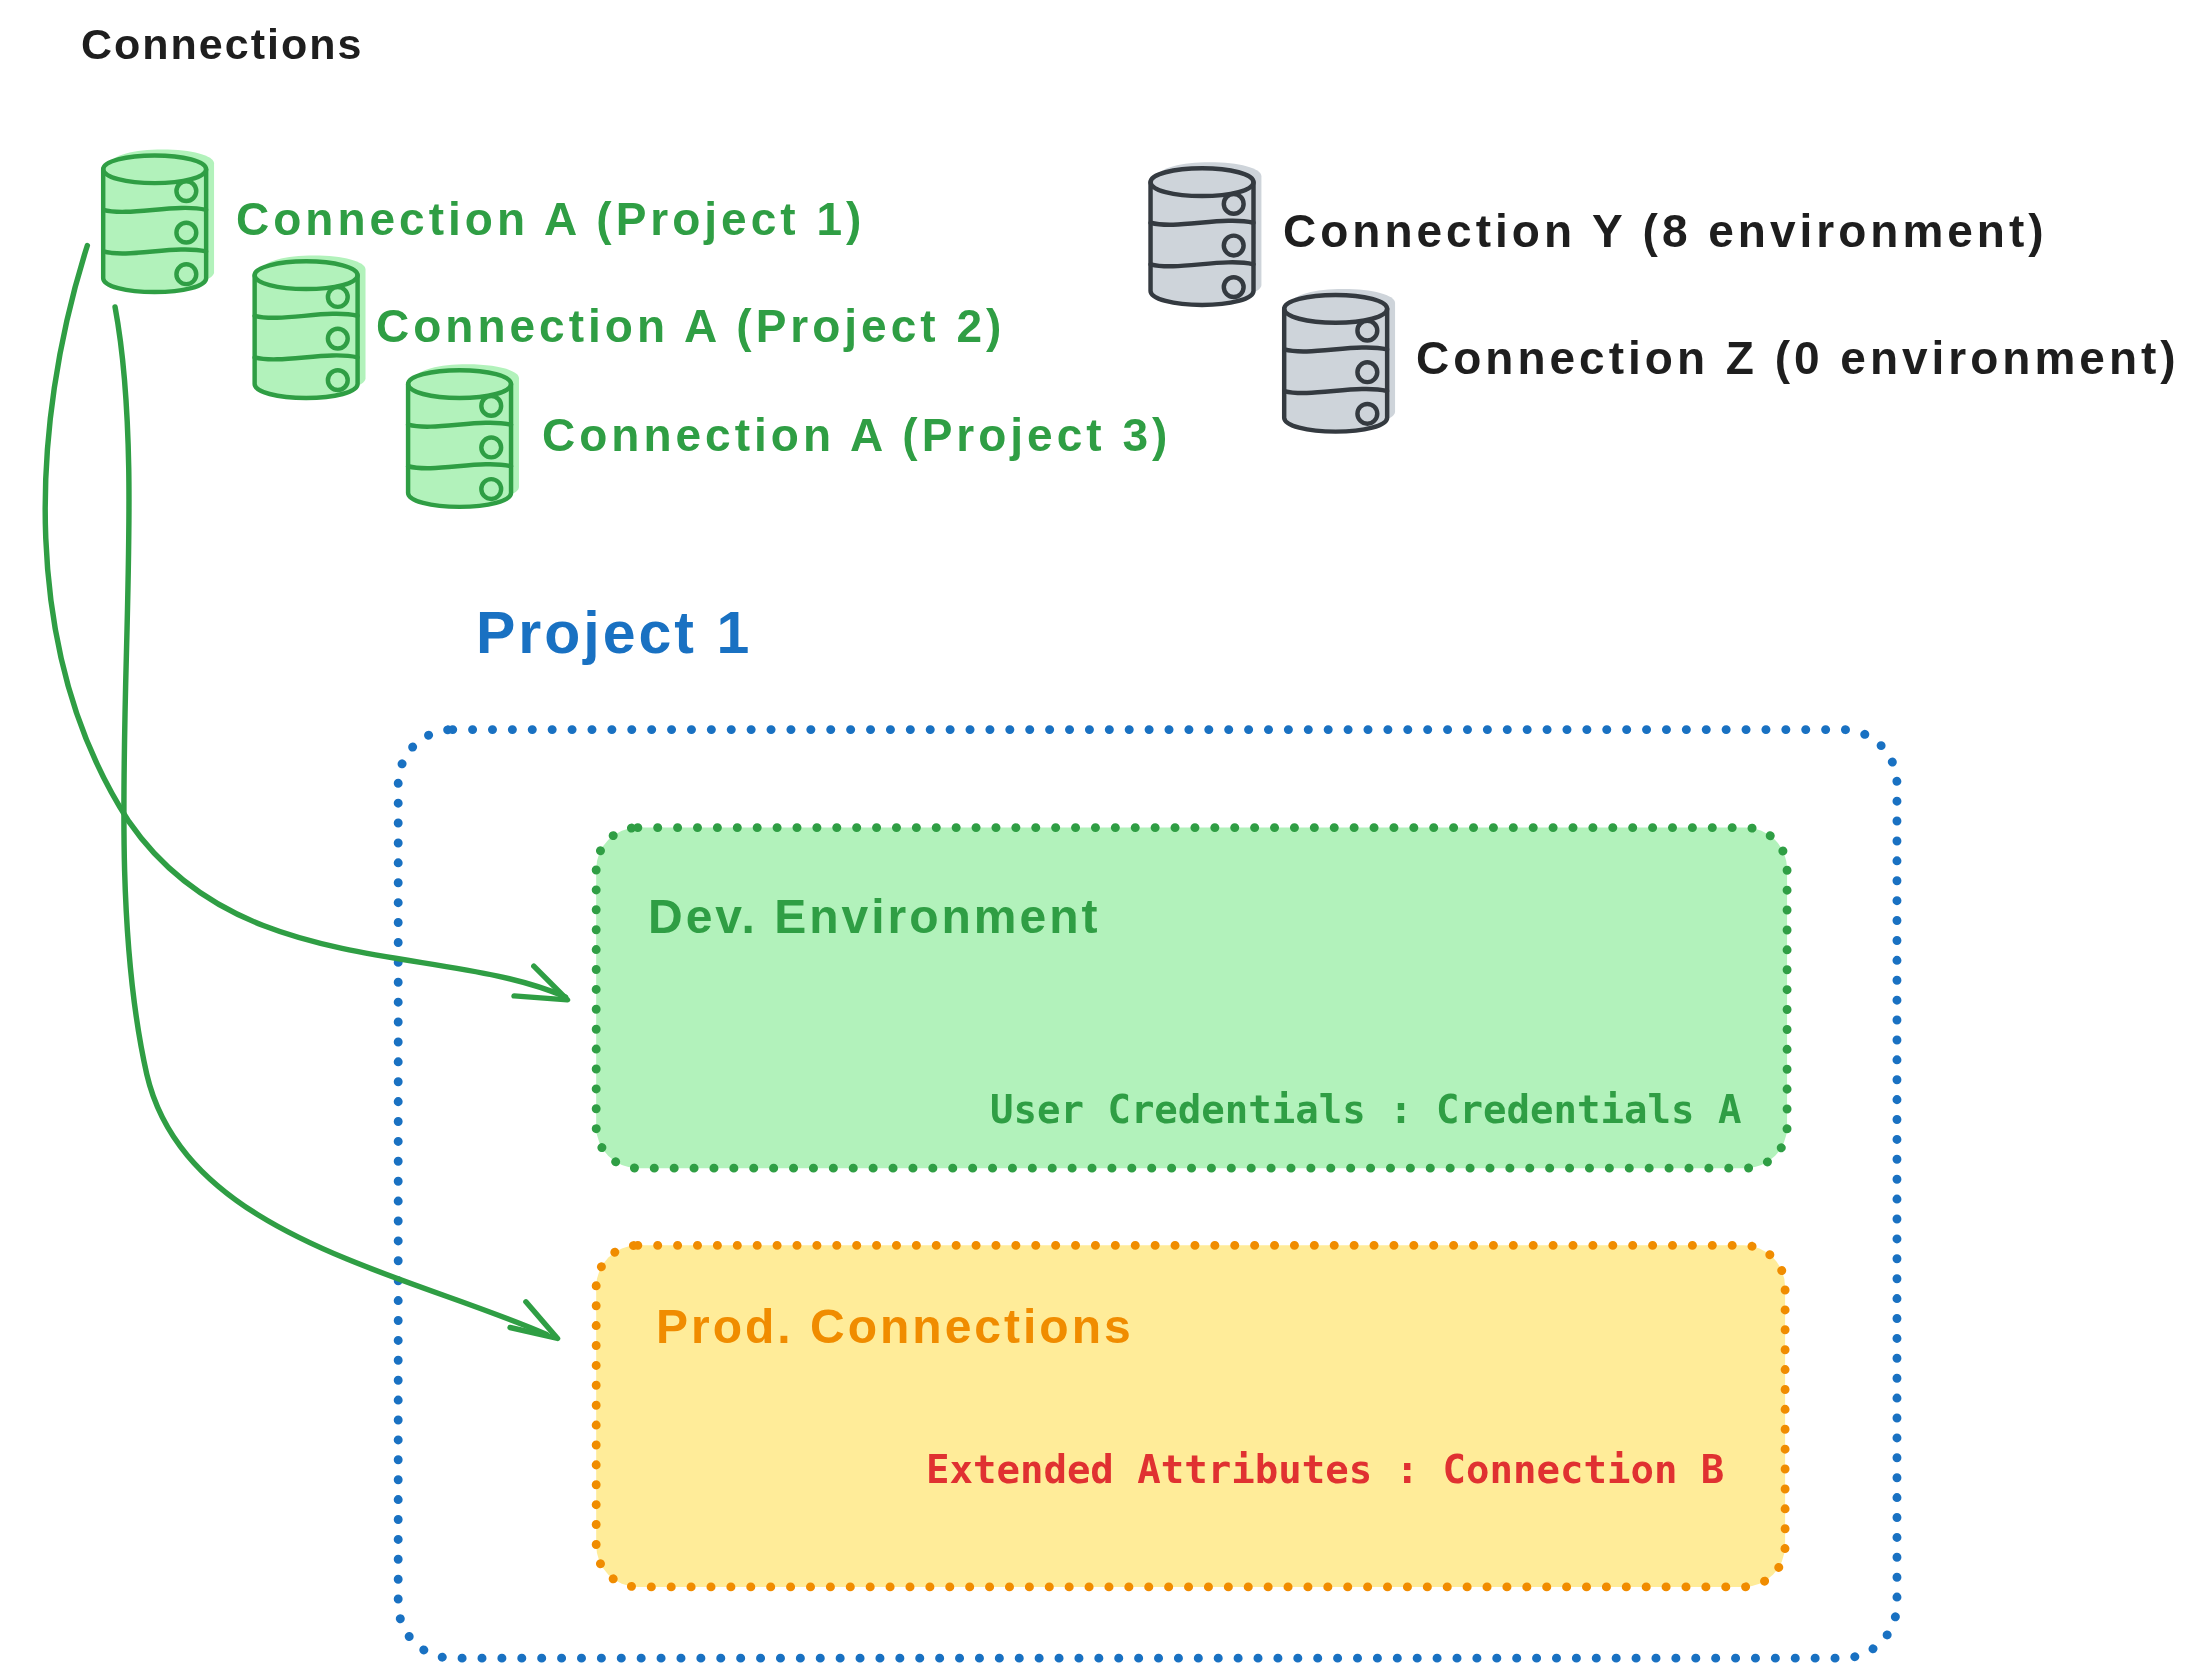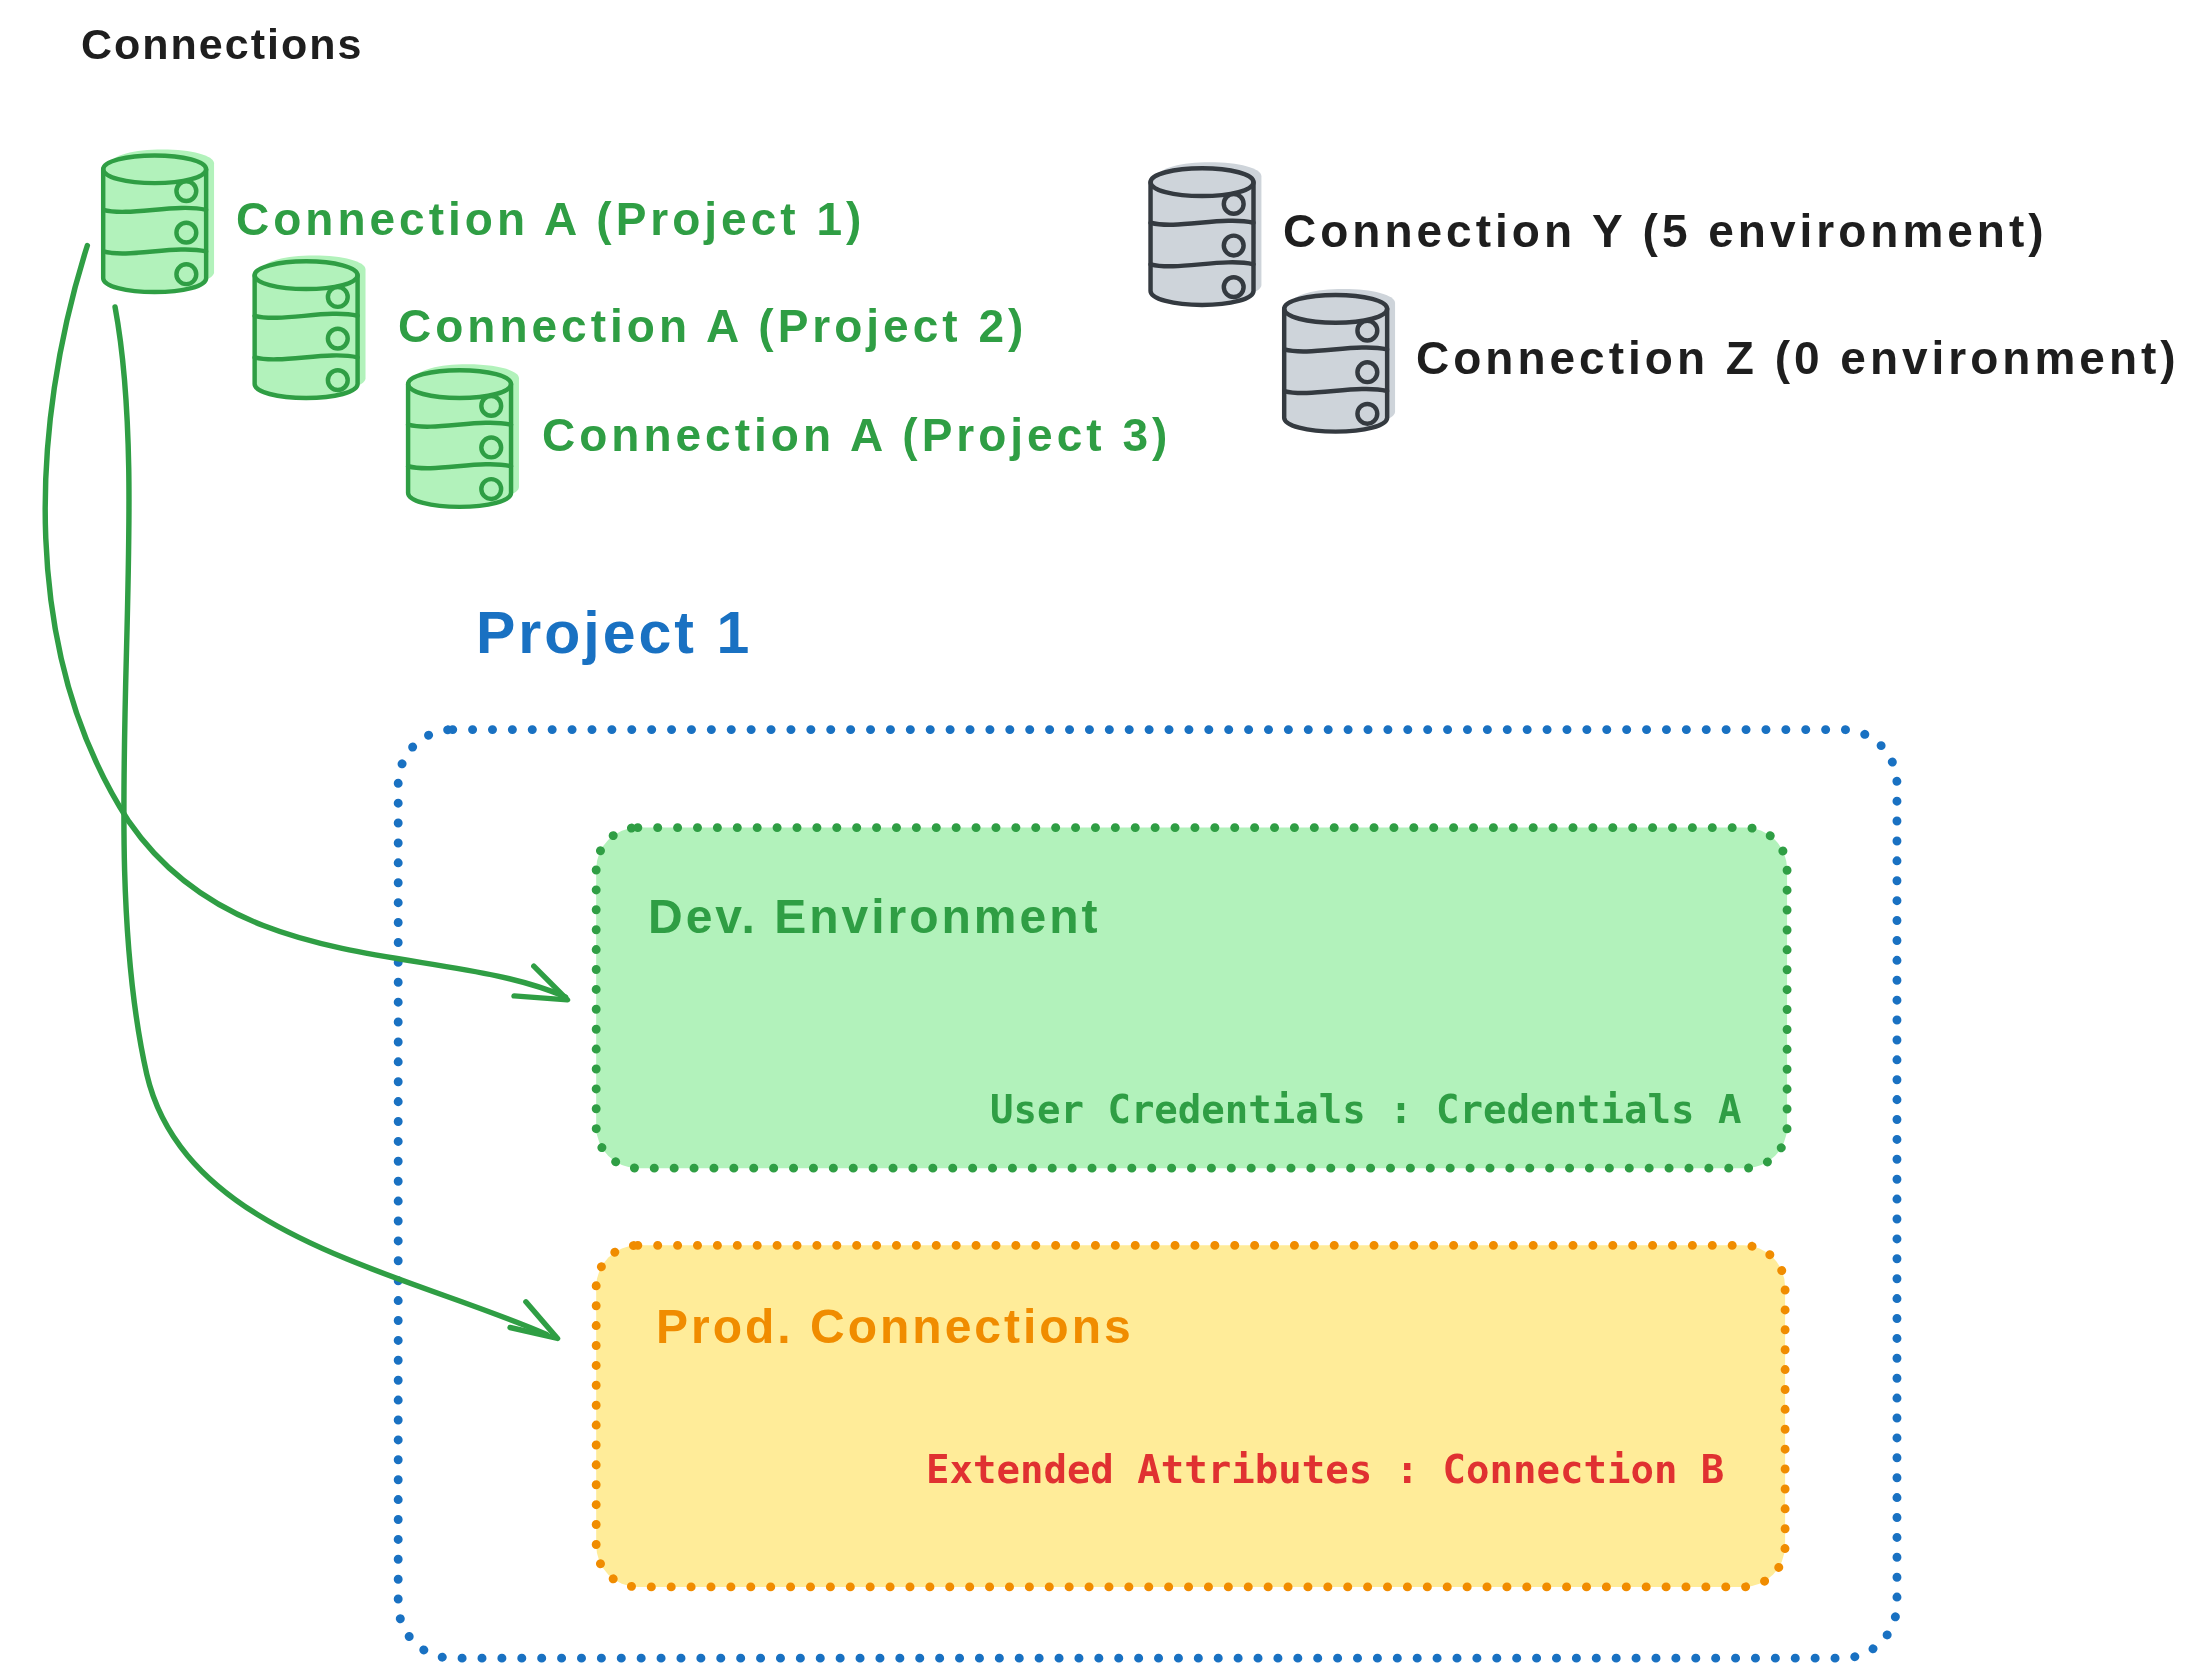--- a/index.html
+++ b/index.html
@@ -77,24 +77,24 @@
     </g>
     <g transform="translate(1293,296)" style="color:#343a40; --db-fill:#ced4da;">
       <use href="#dbshadow" transform="translate(8,-6)"></use>
         <use href="#db"></use>
     </g>
   </svg>
 
   <div class="txt hand title-main" style="left:81px;top:20px;">Connections</div>
 
   <div class="txt hand lbl-green" style="left:236px;top:192px;">Connection A (Project 1)</div>
-  <div class="txt hand lbl-green" style="left:398px;top:299px;">Connection A (Project 2)</div>
+  <div class="txt hand lbl-green" style="left:376px;top:299px;">Connection A (Project 2)</div>
   <div class="txt hand lbl-green" style="left:542px;top:408px;text-align:center;">Connection A (Project 3)</div>
 
-  <div class="txt hand lbl-black" style="left:1283px;top:204px;">Connection Y (5 environment)</div>
+  <div class="txt hand lbl-black" style="left:1283px;top:204px;">Connection Y (8 environment)</div>
   <div class="txt hand lbl-black" style="left:1416px;top:331px;">Connection Z (0 environment)</div>
 
   <div class="txt hand title-blue" style="left:476px;top:599px;">Project 1</div>
 
   <div class="txt mono map-green" style="left:990px;top:1087px;">User Credentials : Credentials A</div>
   <div class="txt hand env-title-green" style="left:648px;top:889px;">Dev. Environment</div>
 
   <div class="txt hand env-title-orange" style="left:656px;top:1299px;">Prod. Connections</div>
   <div class="txt mono map-red" style="left:926px;top:1447px;">Extended Attributes : Connection B</div>
 

